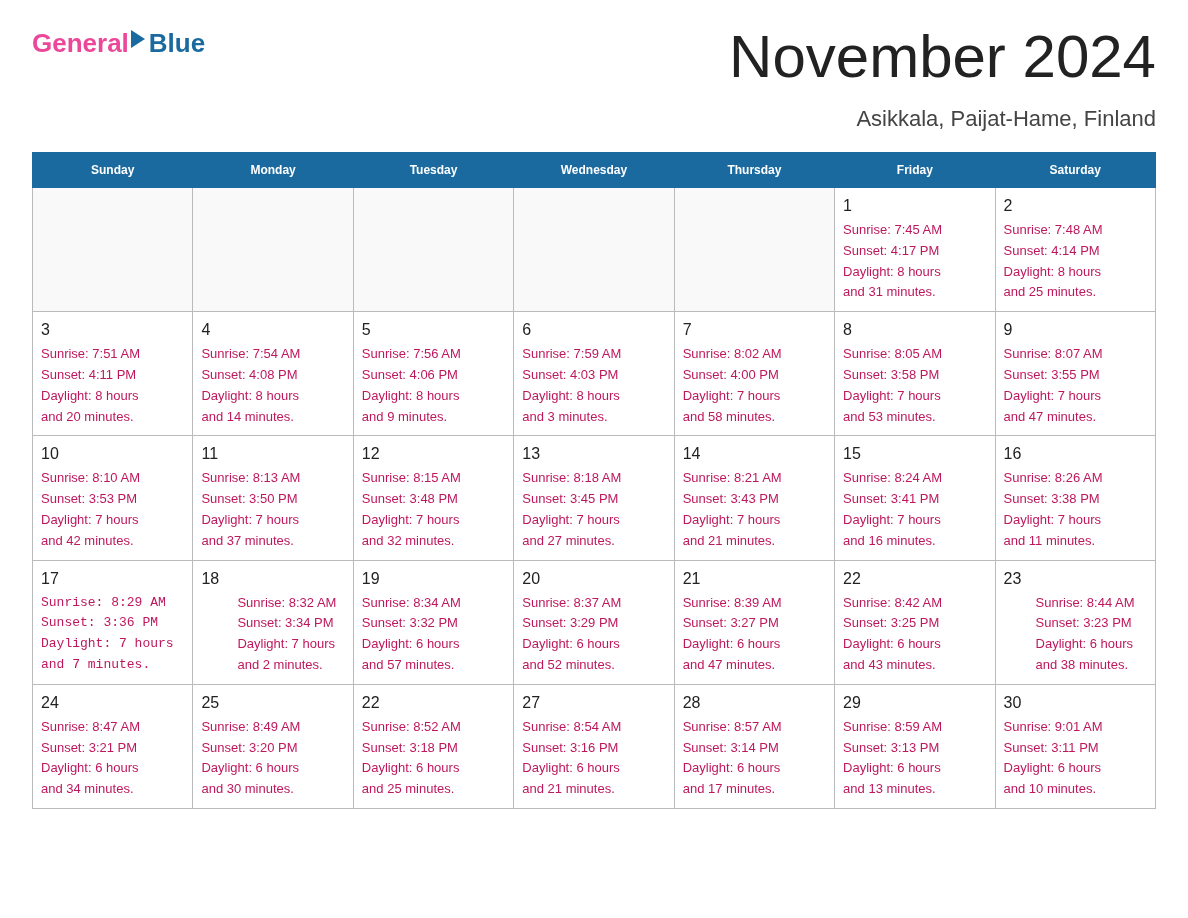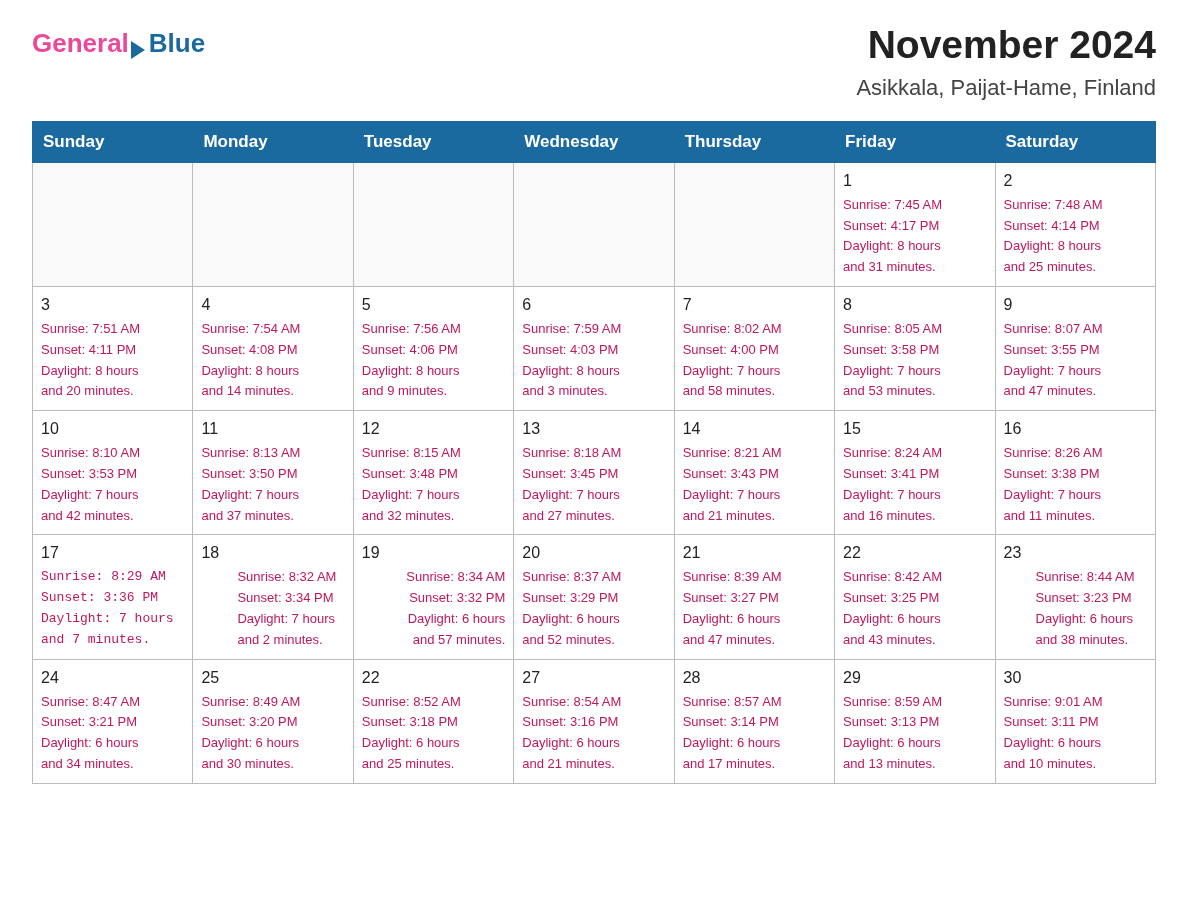--- a/index.html
+++ b/index.html
@@ -26,63 +26,63 @@
       display: flex;
       align-items: center;
     }
     .logo-general {
       font-size: 26px;
       font-weight: bold;
       color: #ec4899;
     }
     .logo-blue-part {
       display: flex;
-      align-items: flex-end;
+      align-items: flex-start;
     }
     .logo-arrow {
       width: 0;
       height: 0;
       border-left: 14px solid #1a6aa0;
       border-top: 9px solid transparent;
       border-bottom: 9px solid transparent;
       margin-left: 2px;
       margin-top: 2px;
     }
     .logo-blue-text {
       font-size: 26px;
       font-weight: bold;
       color: #1a6aa0;
       margin-left: 4px;
     }
     .title-section {
       text-align: right;
     }
     .month-title {
-      font-size: 39px;
-      font-weight: bold;
+      font-size: 60px;
+      font-weight: normal;
       color: #222;
       line-height: 1.1;
     }
     .location-title {
       font-size: 22px;
       color: #444;
-      margin-top: 8px;
+      margin-top: 16px;
     }
     .calendar-table {
       width: 100%;
       border-collapse: collapse;
       border: 1px solid #999;
     }
     .calendar-table th {
       background-color: #1a6aa0;
       color: #fff;
-      font-size: 17px;
+      font-size: 12px;
       font-weight: bold;
       padding: 10px 10px;
-      text-align: left;
+      text-align: center;
       border: 1px solid #1a6aa0;
     }
     .calendar-table td {
       vertical-align: top;
       padding: 6px 8px 8px 8px;
       border: 1px solid #bbb;
       width: calc(100% / 7);
       min-height: 90px;
       font-size: 13px;
       color: #333;
@@ -273,21 +273,21 @@
         </td>
         <td>
           <span class="day-number">18</span>
           <div class="day-info" style="white-space: pre-line; margin-left: 36px;">Sunrise: 8:32 AM
 Sunset: 3:34 PM
 Daylight: 7 hours
 and 2 minutes.</div>
         </td>
         <td>
           <span class="day-number">19</span>
-          <div class="day-info" style="white-space: pre-line; text-align: right;">Sunrise: 8:34 AM
+          <div class="day-info" style="white-space: pre-line;">Sunrise: 8:34 AM
 Sunset: 3:32 PM
 Daylight: 6 hours
 and 57 minutes.</div>
         </td>
         <td>
           <span class="day-number">20</span>
           <div class="day-info" style="white-space: pre-line;">Sunrise: 8:37 AM
 Sunset: 3:29 PM
 Daylight: 6 hours
 and 52 minutes.</div>

